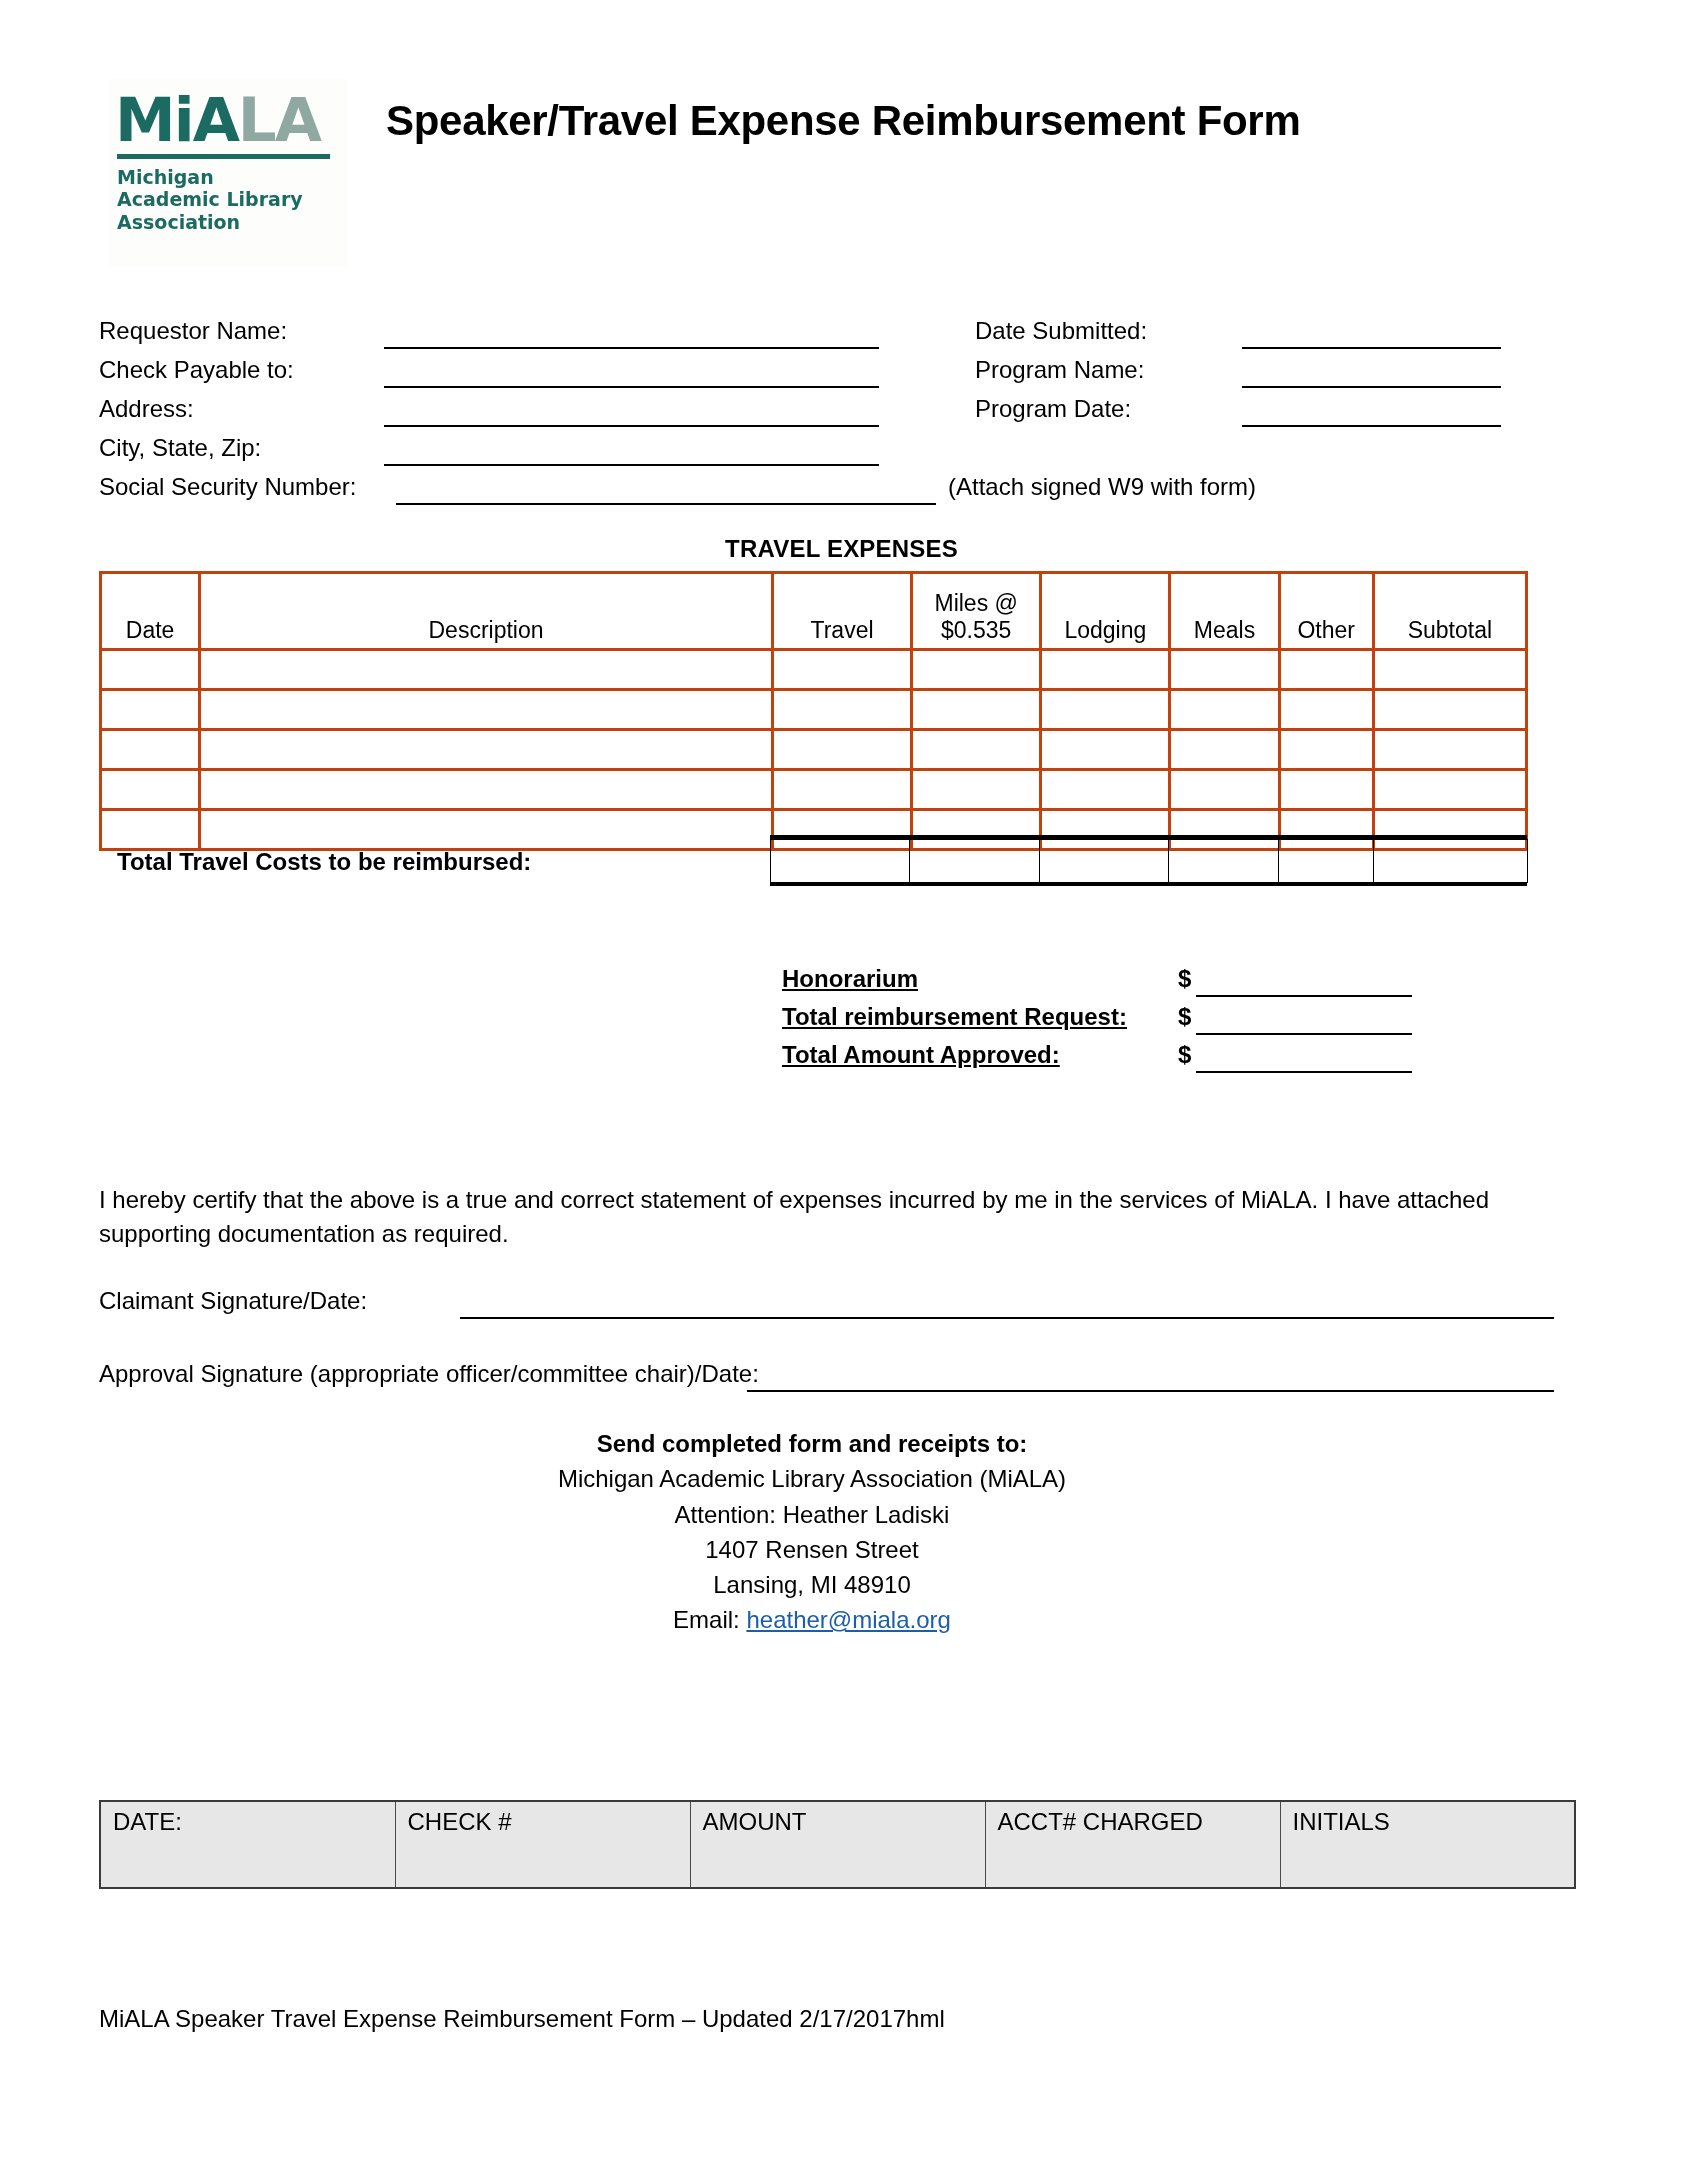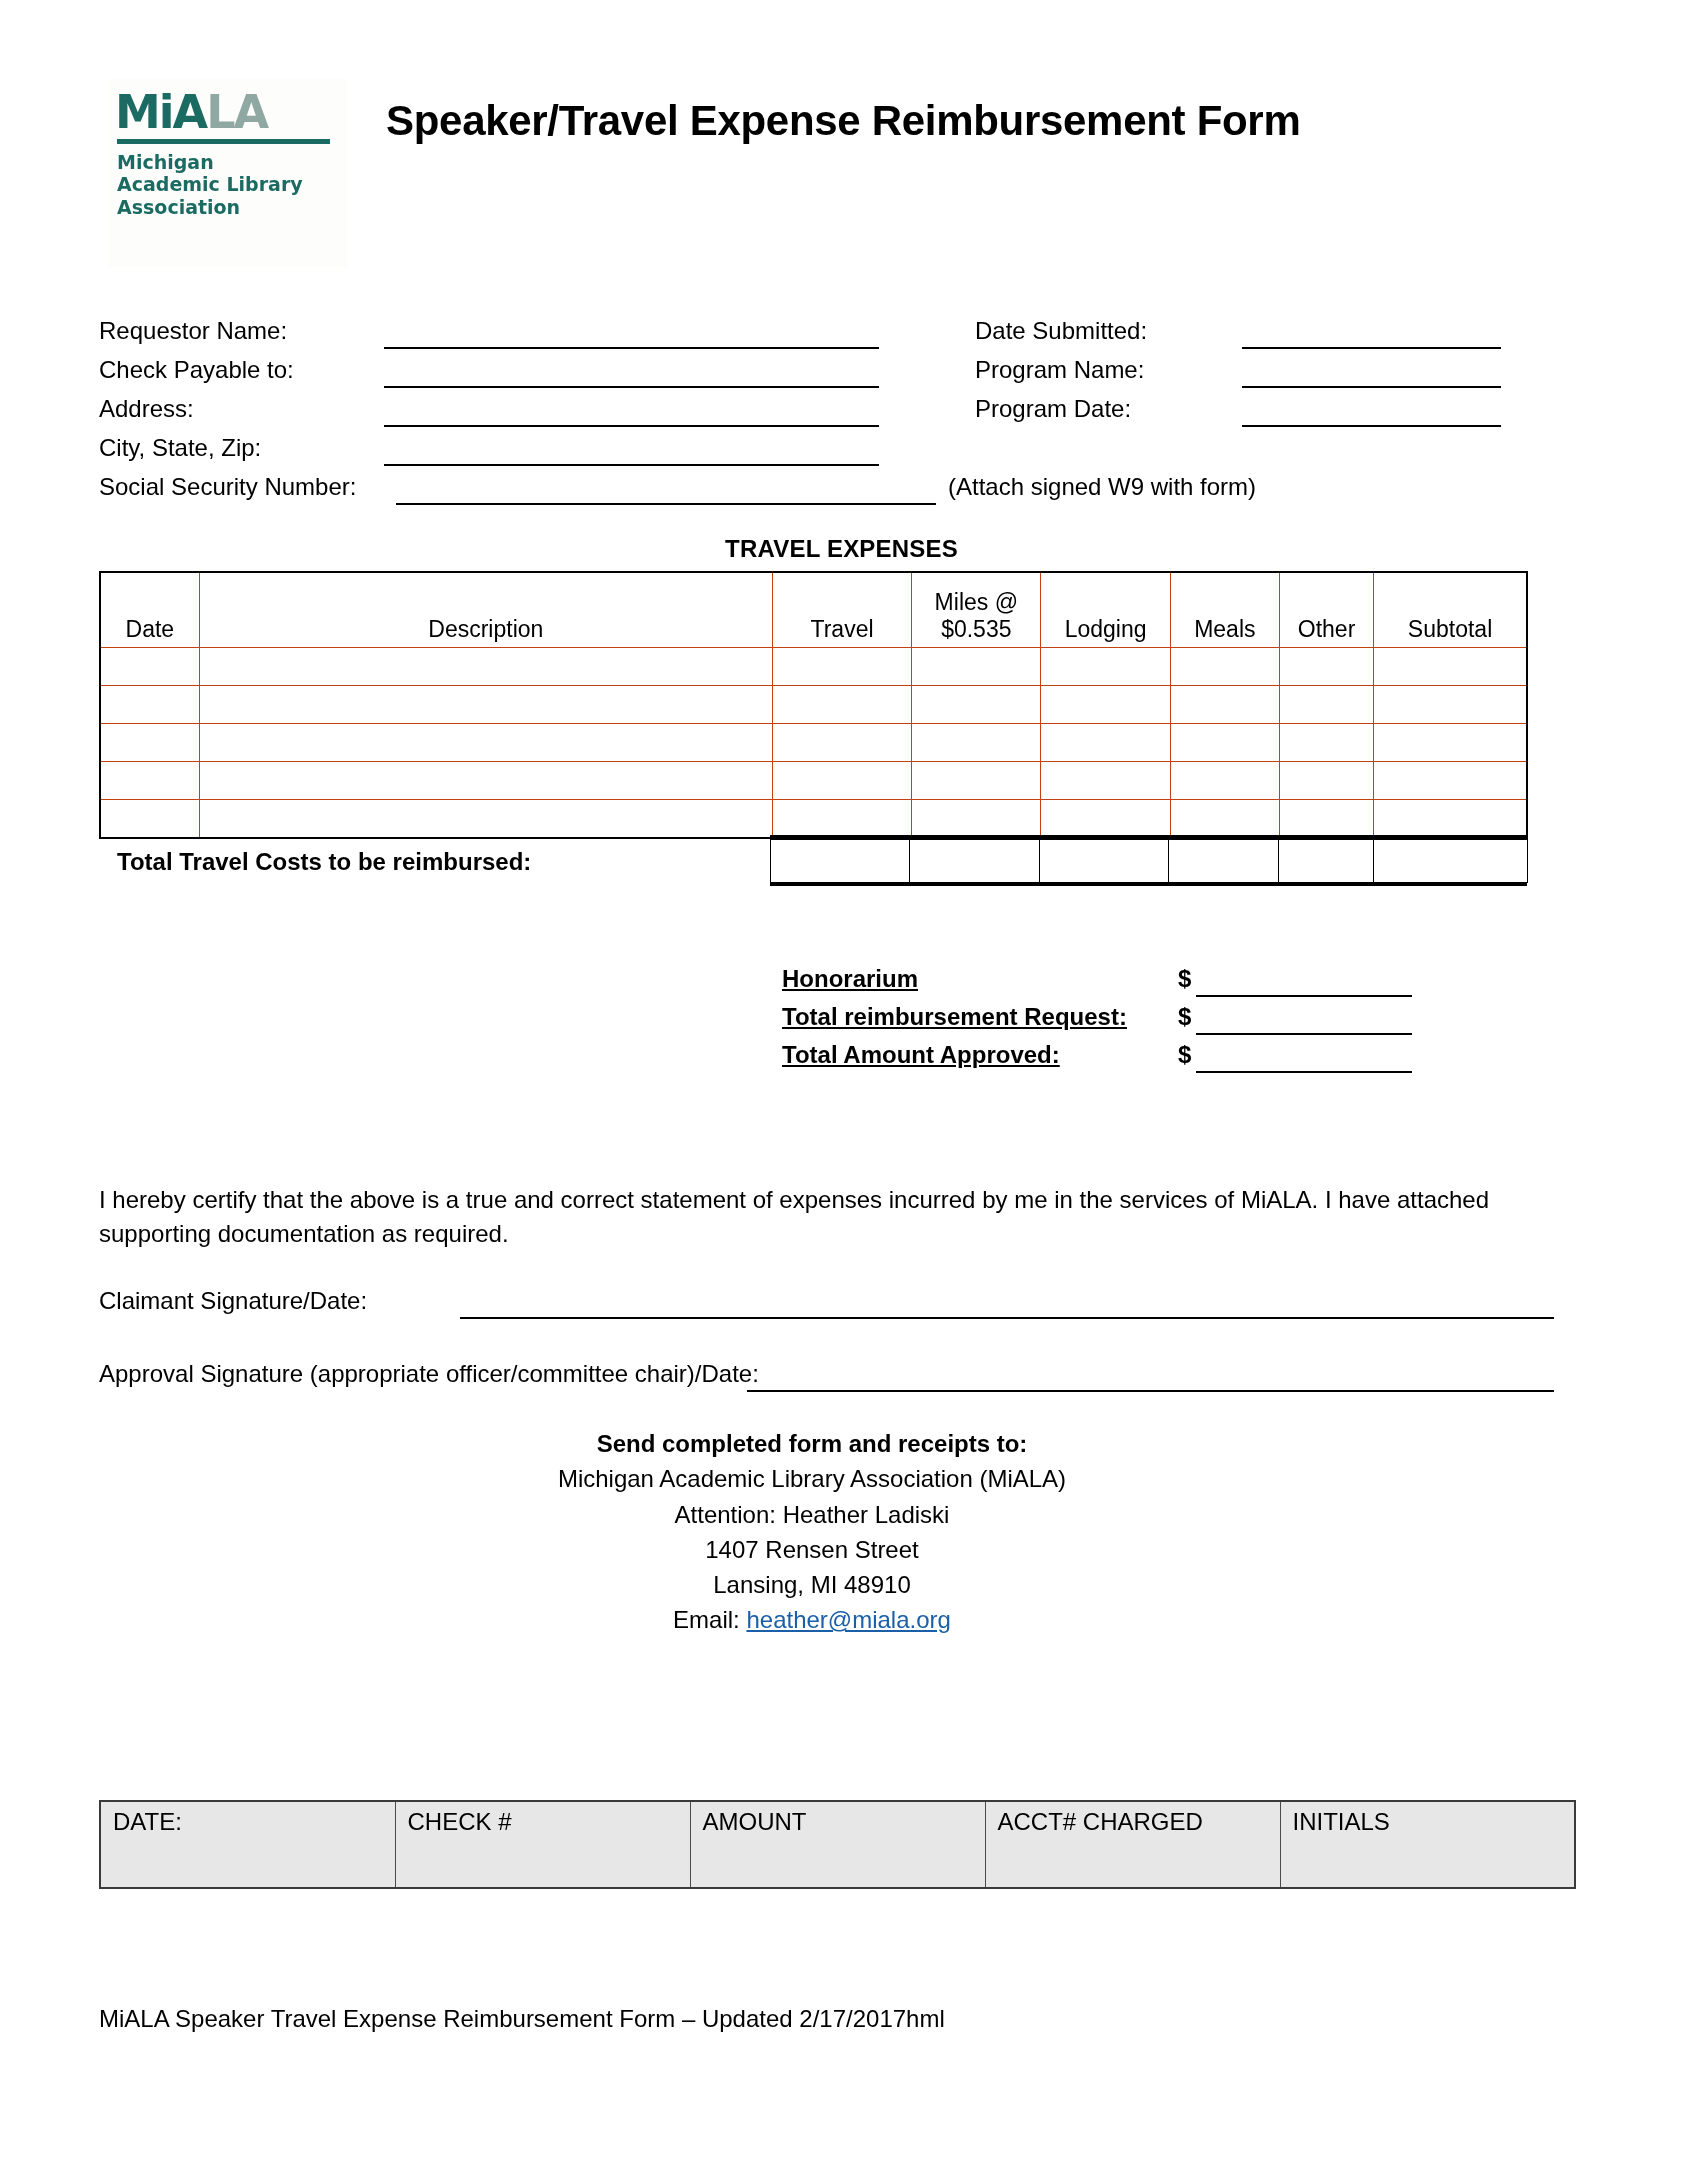--- a/index.html
+++ b/index.html
@@ -37,21 +37,21 @@
     position: absolute;
     left: 10px;
     top: 0px;
     width: 238px;
     height: 188px;
     background: #fdfdfb;
   }
   .logo-wordmark {
     font-family: "DejaVu Sans", sans-serif;
     font-weight: bold;
-    font-size: 46px;
+    font-size: 61px;
     letter-spacing: -2px;
     line-height: 1;
     padding-top: 10px;
     padding-left: 6px;
     white-space: nowrap;
   }
   .lg-dark { color: #1c6b62; }
   .lg-mid  { color: #8fa8a2; }
   .logo-rule {
     margin-left: 8px;
@@ -129,21 +129,21 @@
   table.travel {
     position: absolute;
     left: 0;
     top: 36px;
     border-collapse: collapse;
     width: 1429px;
     table-layout: fixed;
     font-size: 23px;
   }
   table.travel td, table.travel th {
-    border: 1px solid #c2410c;
+    border: 3px solid #c2410c;
     padding: 0;
     height: 37px;
     font-weight: normal;
   }
   table.travel thead th {
     height: 69px;
     vertical-align: bottom;
     padding-bottom: 5px;
     line-height: 1.15;
   }

